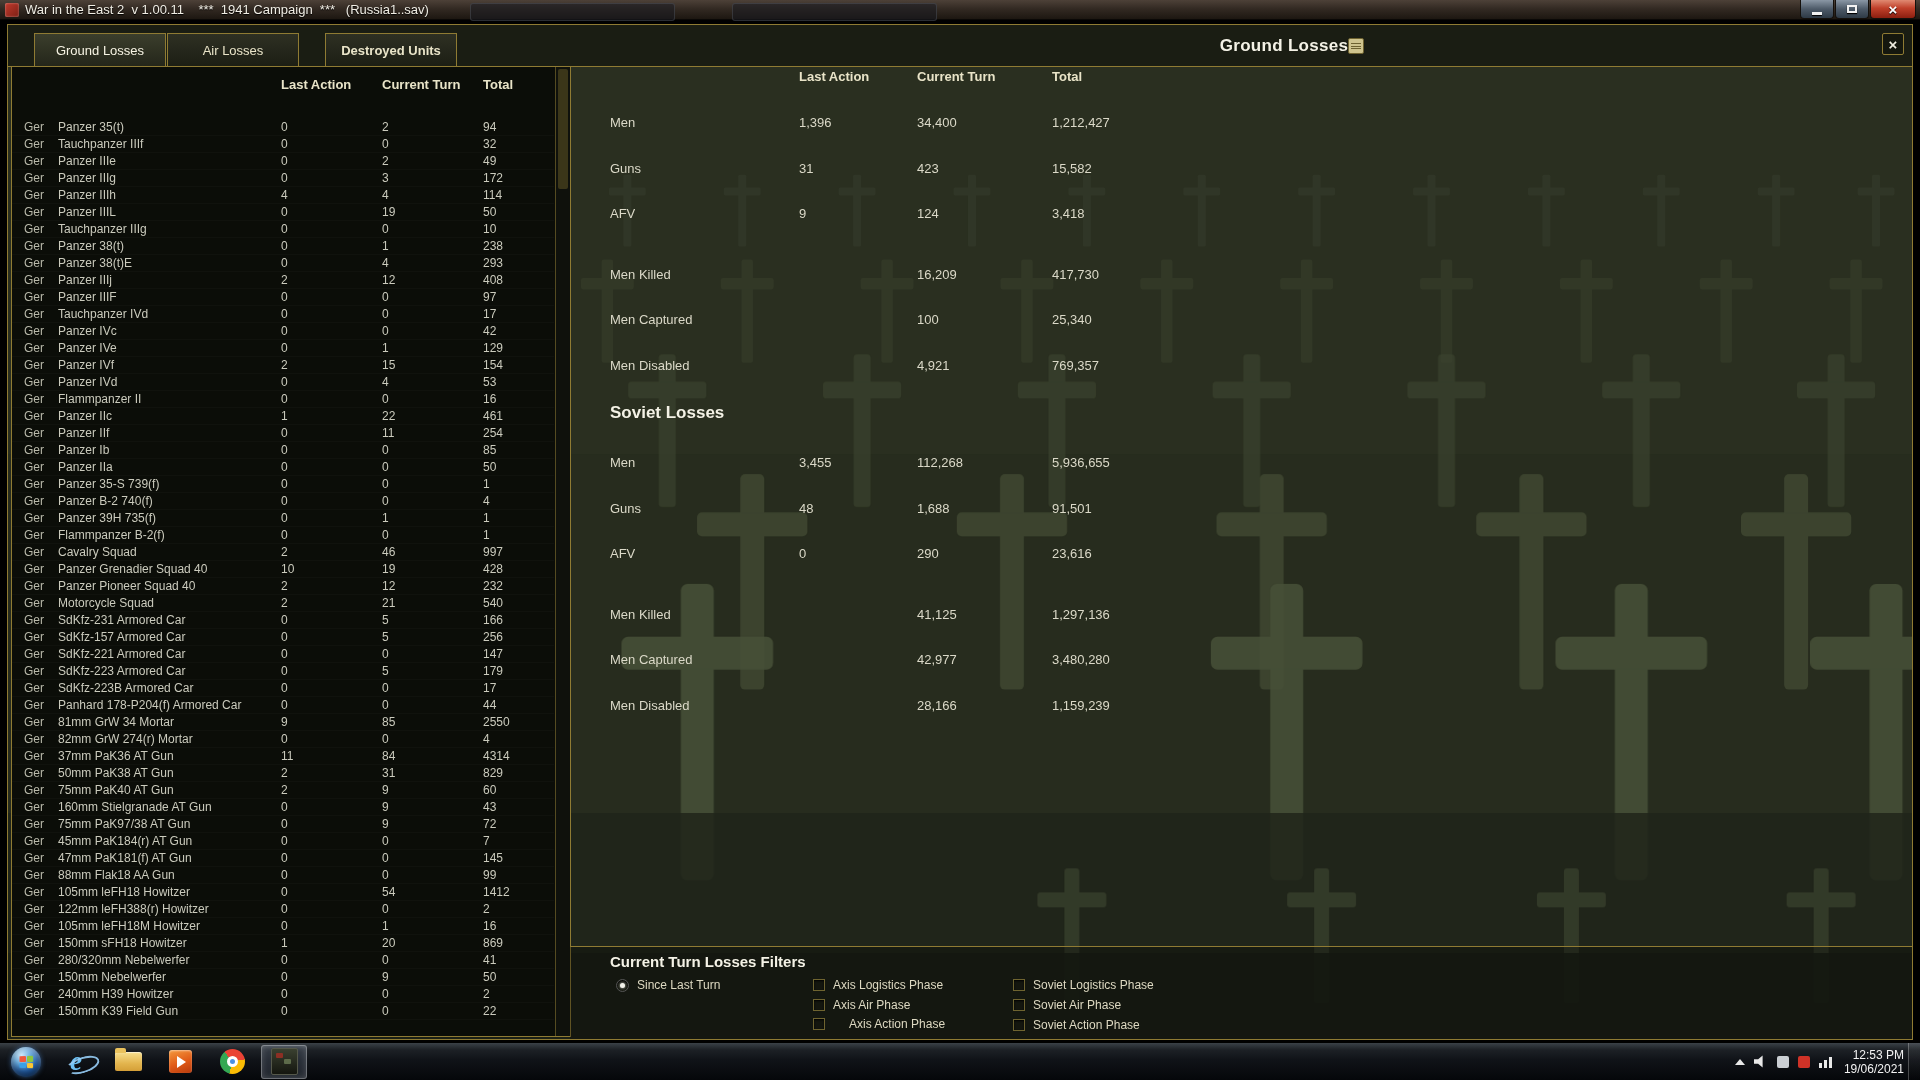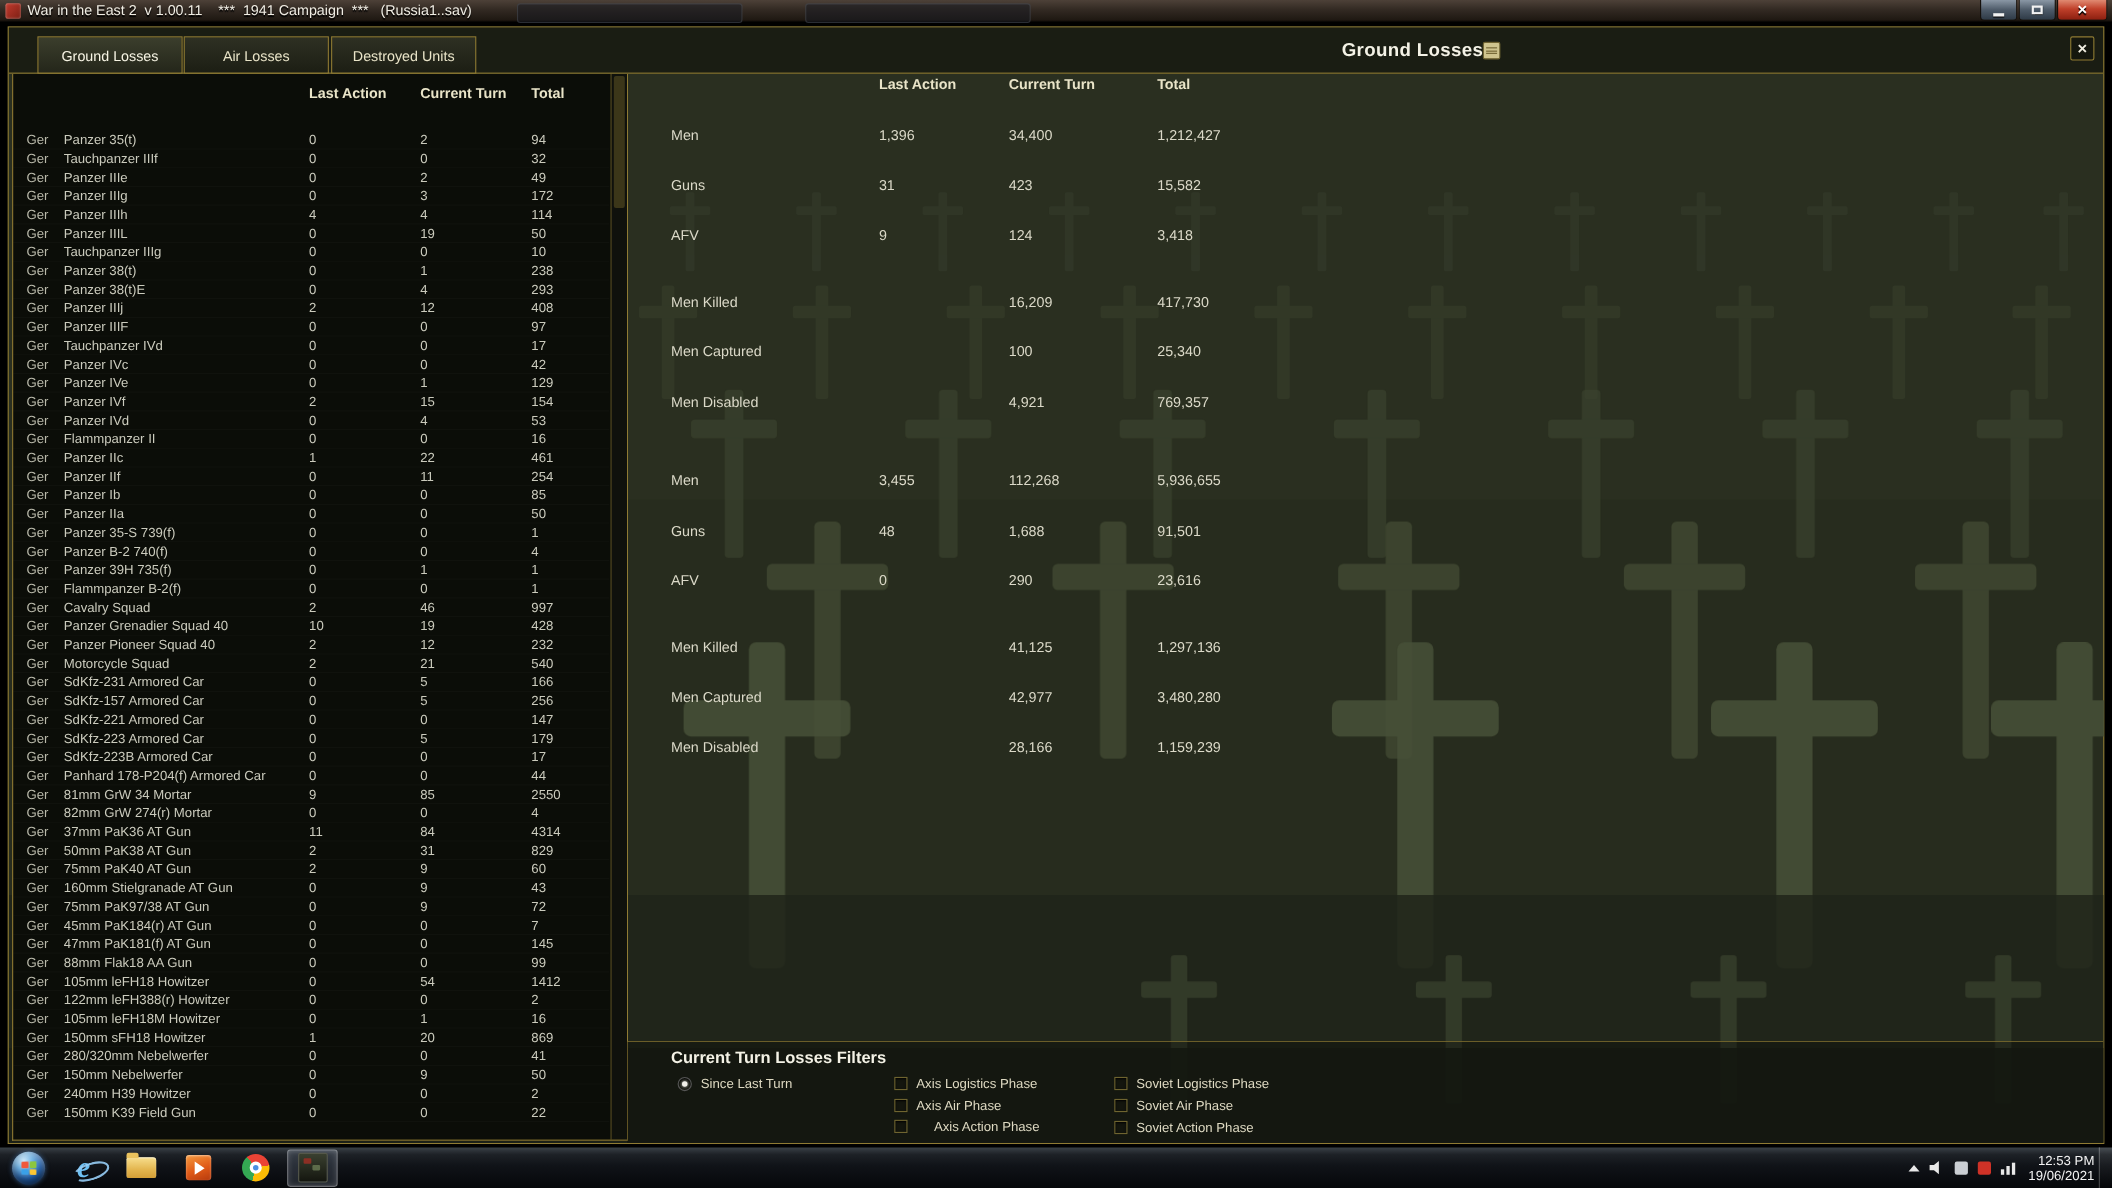--- a/index.html
+++ b/index.html
@@ -32,21 +32,21 @@
     border:1px solid #8f7b33; background:#272c1e; overflow:hidden; }
   .bg { position:absolute; left:0; top:0; width:100%; height:100%; }
 
   .topbar { position:absolute; left:0; top:0; width:100%; height:42px;
     background:rgba(16,18,11,0.6); border-bottom:1px solid #8f7b33; }
   .tabbar { position:absolute; left:26px; top:8px; display:flex; height:34px; }
   .tab { min-width:132px; padding:0 14px; margin-right:1px; border:1px solid #8f7b33;
     background:linear-gradient(180deg,#2e3023,#1c1e14); color:#e9e4c8; font-size:13px;
     display:flex; align-items:center; justify-content:center; cursor:default; }
   .tab.active { background:linear-gradient(180deg,#3b3e2c,#24261a); color:#f7f4e4; }
-  .tab:nth-child(3) { margin-left:1px; }
+  .tab:nth-child(3) { margin-left:25px;font-weight:bold; }
   .page-title { position:absolute; left:1151px; top:11px; width:250px; text-align:center;
     color:#f4f2e6; font-size:17px; font-weight:bold; letter-spacing:.3px; }
   .note-icon { position:absolute; left:1340px; top:13px; width:16px; height:16px;
     background:#cfc48e; border:1px solid #6e6230; border-radius:2px;
     display:flex; flex-direction:column; justify-content:space-evenly; padding:2px; }
   .note-icon span { height:1px; background:#6e6230; }
   .dialog-close { position:absolute; right:8px; top:8px; width:22px; height:22px;
     border:1px solid #8f7b33; background:rgba(20,22,14,.8); color:#f0ede0;
     font-size:15px; font-weight:bold; display:flex; align-items:center; justify-content:center;
     border-radius:2px; }
@@ -689,20 +689,21 @@
             <span class="s2">100</span>
             <span class="s3">25,340</span>
           </div>
           <div class="sum-row">
             <span class="sl">Men Disabled</span>
             <span class="s1"></span>
             <span class="s2">4,921</span>
             <span class="s3">769,357</span>
           </div>
           <div class="group-gap"></div>
+          <div class="sum-title">Soviet Losses</div>
           <div class="sum-row">
             <span class="sl">Men</span>
             <span class="s1">3,455</span>
             <span class="s2">112,268</span>
             <span class="s3">5,936,655</span>
           </div>
           <div class="sum-row">
             <span class="sl">Guns</span>
             <span class="s1">48</span>
             <span class="s2">1,688</span>

